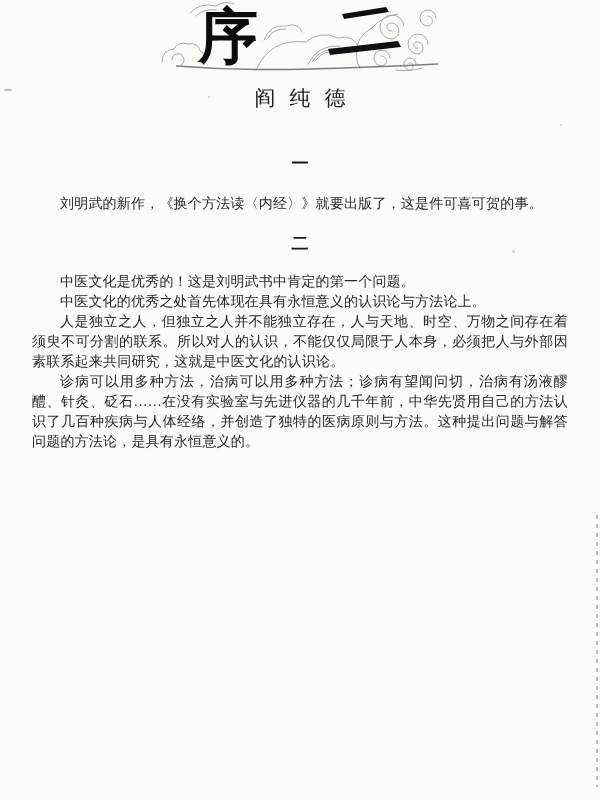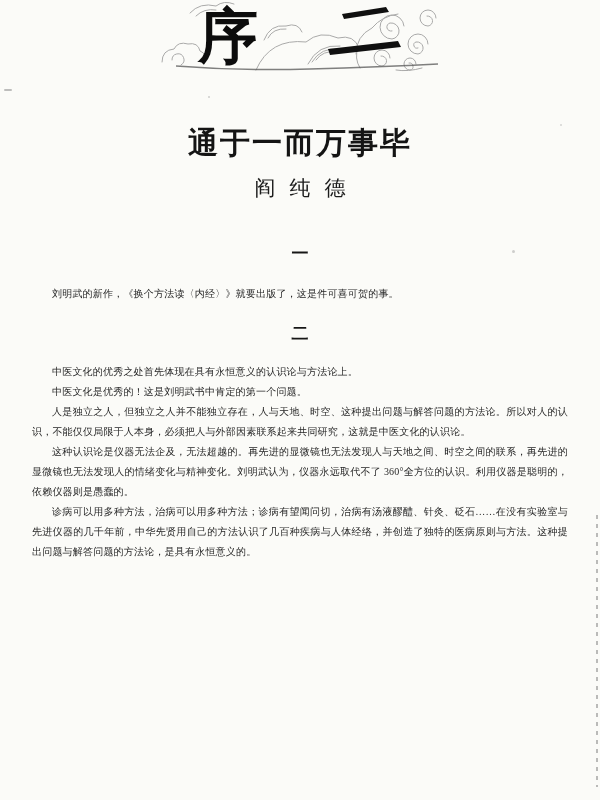--- a/index.html
+++ b/index.html
@@ -23,21 +23,21 @@
     margin-top:12px;text-align:center;font-size:21px;line-height:28px;
     letter-spacing:14px;text-indent:14px;color:#1c1c1c;
   }
   .marker{
     text-align:center;font-weight:bold;font-size:17px;line-height:24px;color:#161616;
   }
   .sec-1 .marker{margin:40px 0 18px;}
   .sec-2 .marker{margin:18px 0 16px;}
   .text-col{width:536px;margin:0 auto;}
   .para{
-    margin:0;font-size:10px;line-height:20px;text-align:justify;
+    margin:0;font-size:14px;line-height:20px;text-align:justify;
     text-indent:2em;color:#272727;letter-spacing:0.2px;
   }
   
   .edge-dashes{
     position:absolute;right:2px;top:515px;width:2px;height:272px;opacity:.45;
     background:repeating-linear-gradient(180deg,#6b6b6b 0 4px,transparent 4px 9px);
   }
   .speck{position:absolute;background:#8a8a8a;border-radius:50%;}
   .speck-1{left:4px;top:89px;width:8px;height:2px;border-radius:1px;opacity:.55;}
   .speck-2{left:512px;top:250px;width:3px;height:3px;opacity:.4;}
@@ -79,38 +79,36 @@
       </g>
       <path d="M16 66 Q80 71 150 69 T278 64" stroke="#555555" stroke-width="1.6" fill="none" opacity="0.75"></path>
       <text class="xu" x="68" y="57">序</text>
       <g fill="#101010" aria-label="二">
         <path d="M182 14 L226 7 L229 12 L184 19 Z"></path>
         <path d="M168 49 L238 41 L241 47 L170 55 Z"></path>
       </g>
     </svg>
   </header>
 
-  <h1 class="title">通于一而万事毕</h1>
 
   <div class="author">阎纯德</div>
 
   <section class="sec sec-1">
     <div class="marker">一</div>
     <div class="text-col">
       <p class="para">刘明武的新作，《换个方法读〈内经〉》就要出版了，这是件可喜可贺的事。</p>
     </div>
   </section>
 
   <section class="sec sec-2">
     <div class="marker">二</div>
     <div class="text-col">
+      <p class="para">中医文化是优秀的！这是刘明武书中肯定的第一个问题。</p>
       <p class="para">中医文化的优秀之处首先体现在具有永恒意义的认识论与方法论上。</p>
-      <p class="para">中医文化是优秀的！这是刘明武书中肯定的第一个问题。</p>
-      <p class="para">人是独立之人，但独立之人并不能独立存在，人与天地、时空、这种提出问题与解答问题的方法论。所以对人的认识，不能仅仅局限于人本身，必须把人与外部因素联系起来共同研究，这就是中医文化的认识论。</p>
-      <p class="para">这种认识论是仪器无法企及，无法超越的。再先进的显微镜也无法发现人与天地之间、时空之间的联系，再先进的显微镜也无法发现人的情绪变化与精神变化。刘明武认为，仪器永远取代不了 360°全方位的认识。利用仪器是聪明的，依赖仪器则是愚蠢的。</p>
+      <p class="para">人是独立之人，但独立之人并不能独立存在，人与天地、时空、万物之间存在着须臾不可分割的联系。所以对人的认识，不能仅仅局限于人本身，必须把人与外部因素联系起来共同研究，这就是中医文化的认识论。</p>
       <p class="para">诊病可以用多种方法，治病可以用多种方法；诊病有望闻问切，治病有汤液醪醴、针灸、砭石……在没有实验室与先进仪器的几千年前，中华先贤用自己的方法认识了几百种疾病与人体经络，并创造了独特的医病原则与方法。这种提出问题与解答问题的方法论，是具有永恒意义的。</p>
     </div>
   </section>
 
   <i class="edge-dashes"></i>
   <i class="speck speck-1"></i>
   <i class="speck speck-2"></i>
   <i class="speck speck-3"></i>
   <i class="speck speck-4"></i>
 

